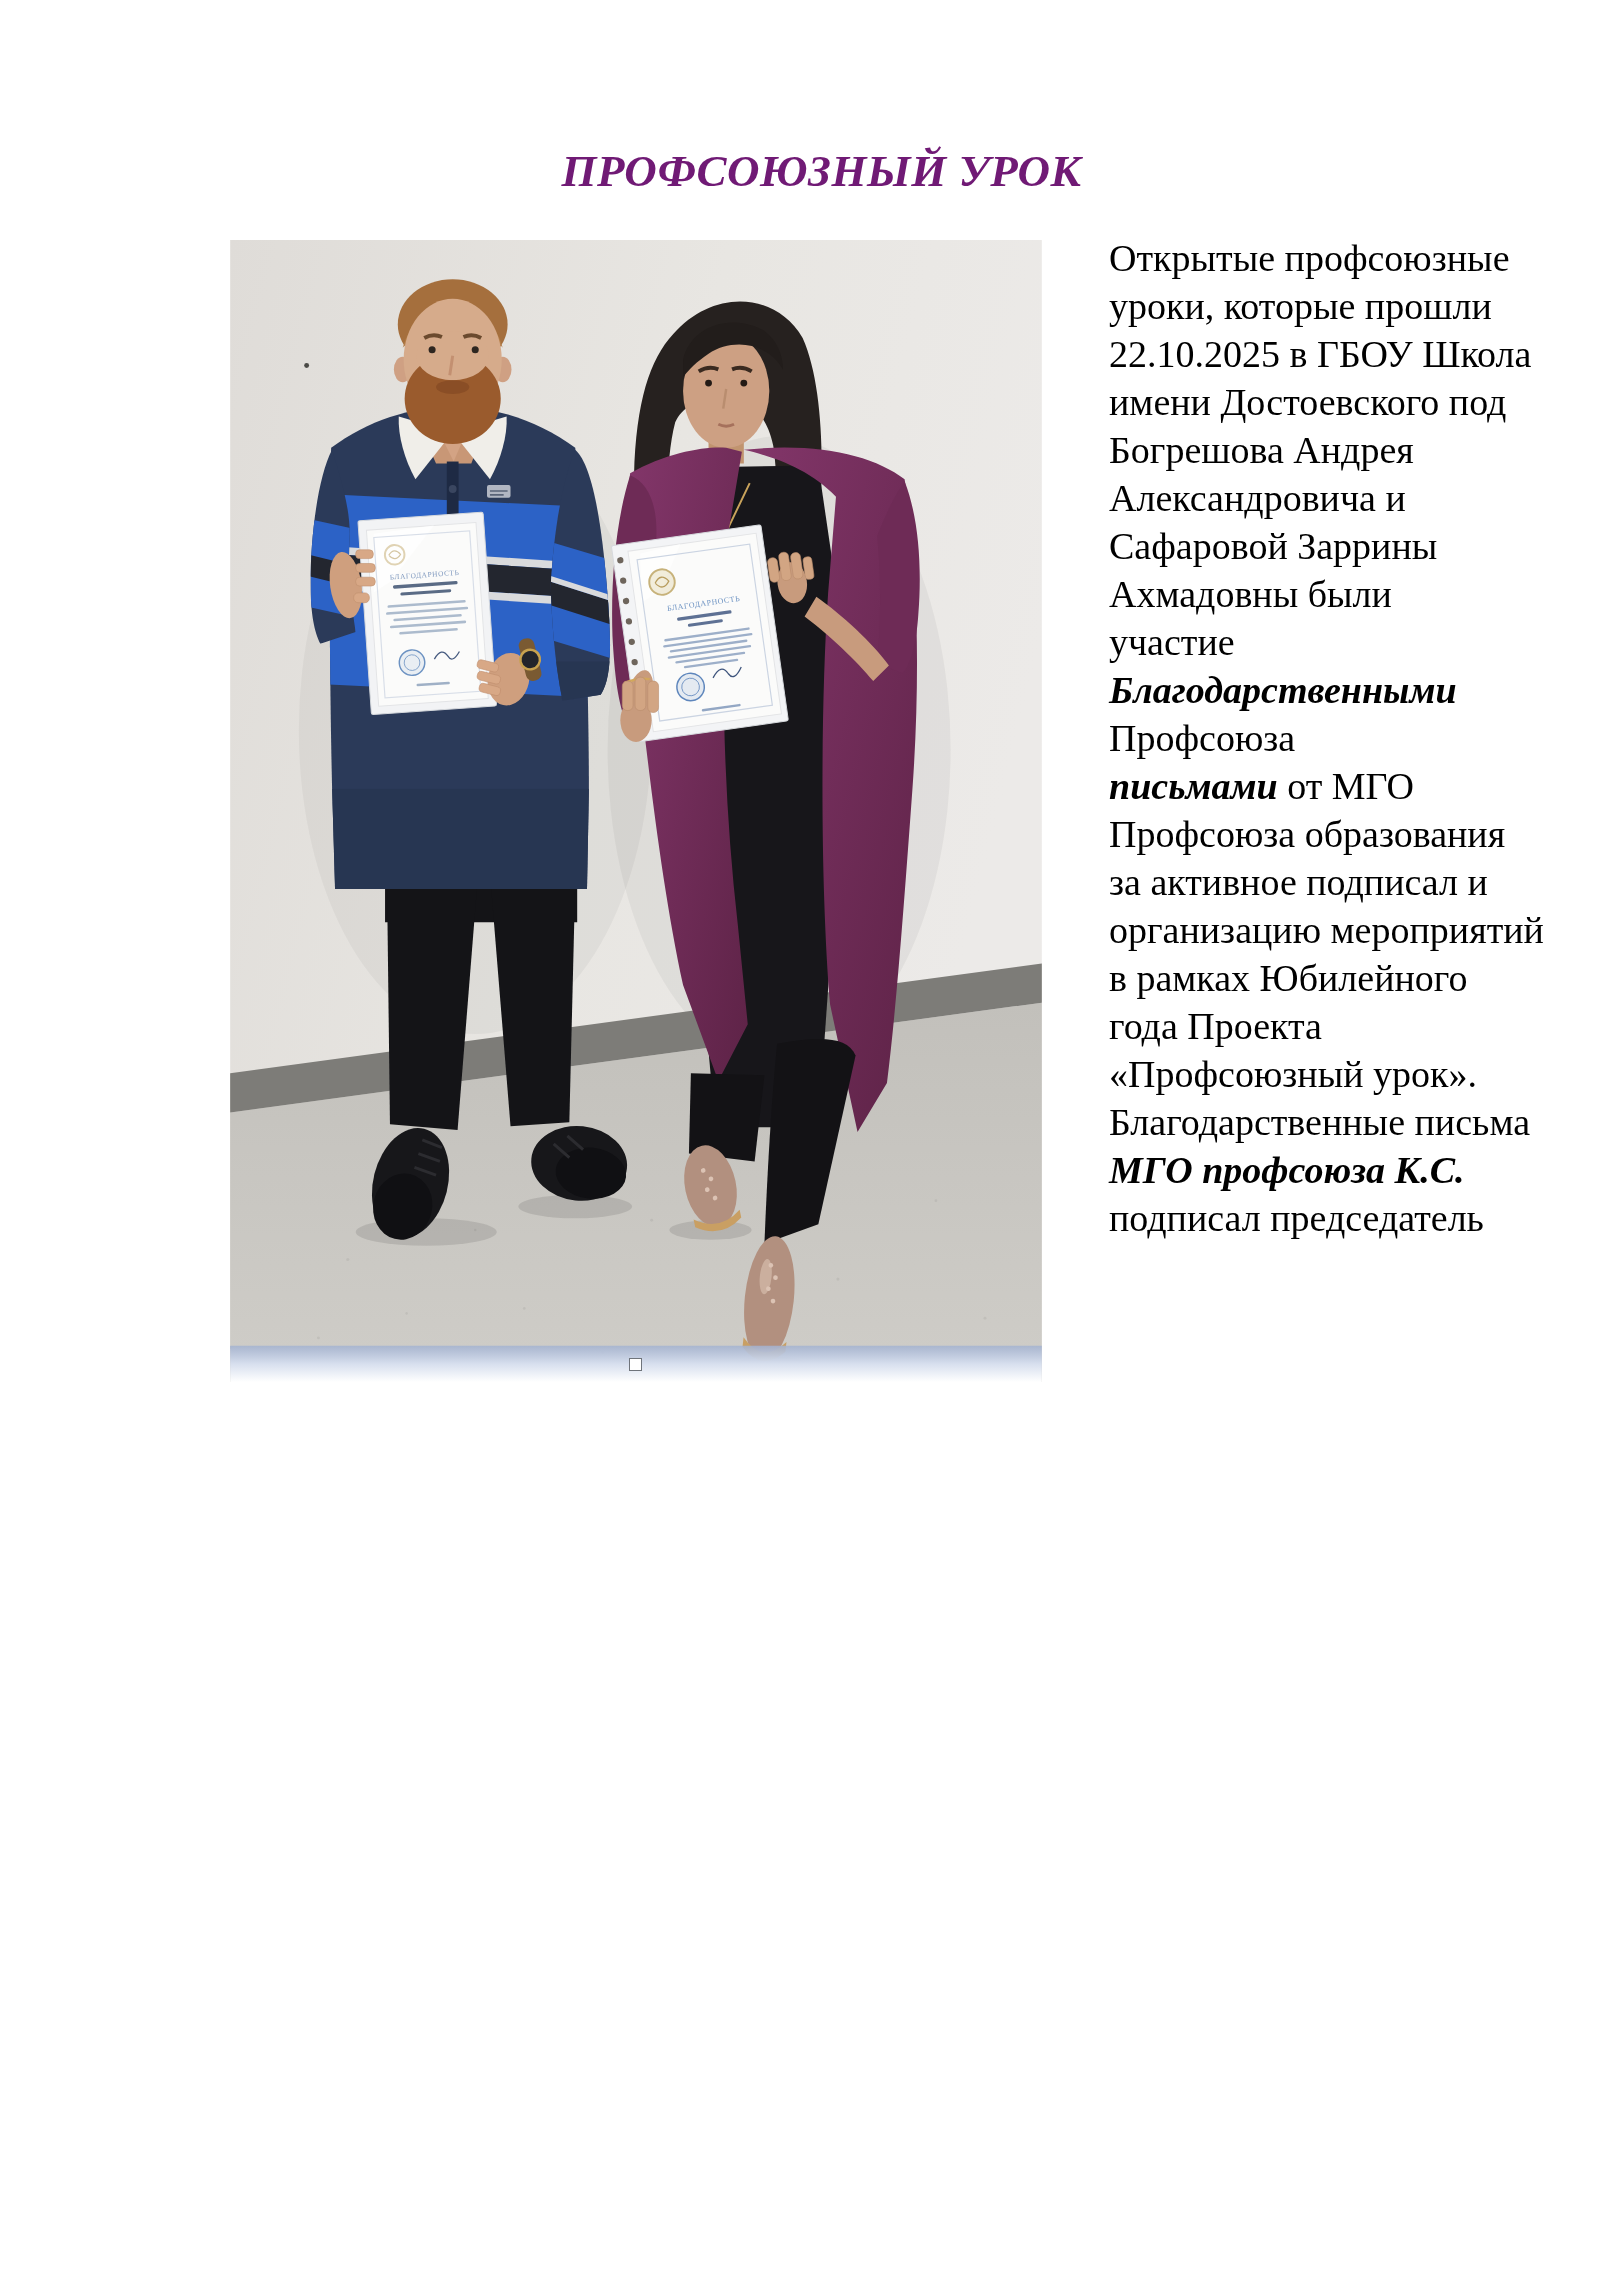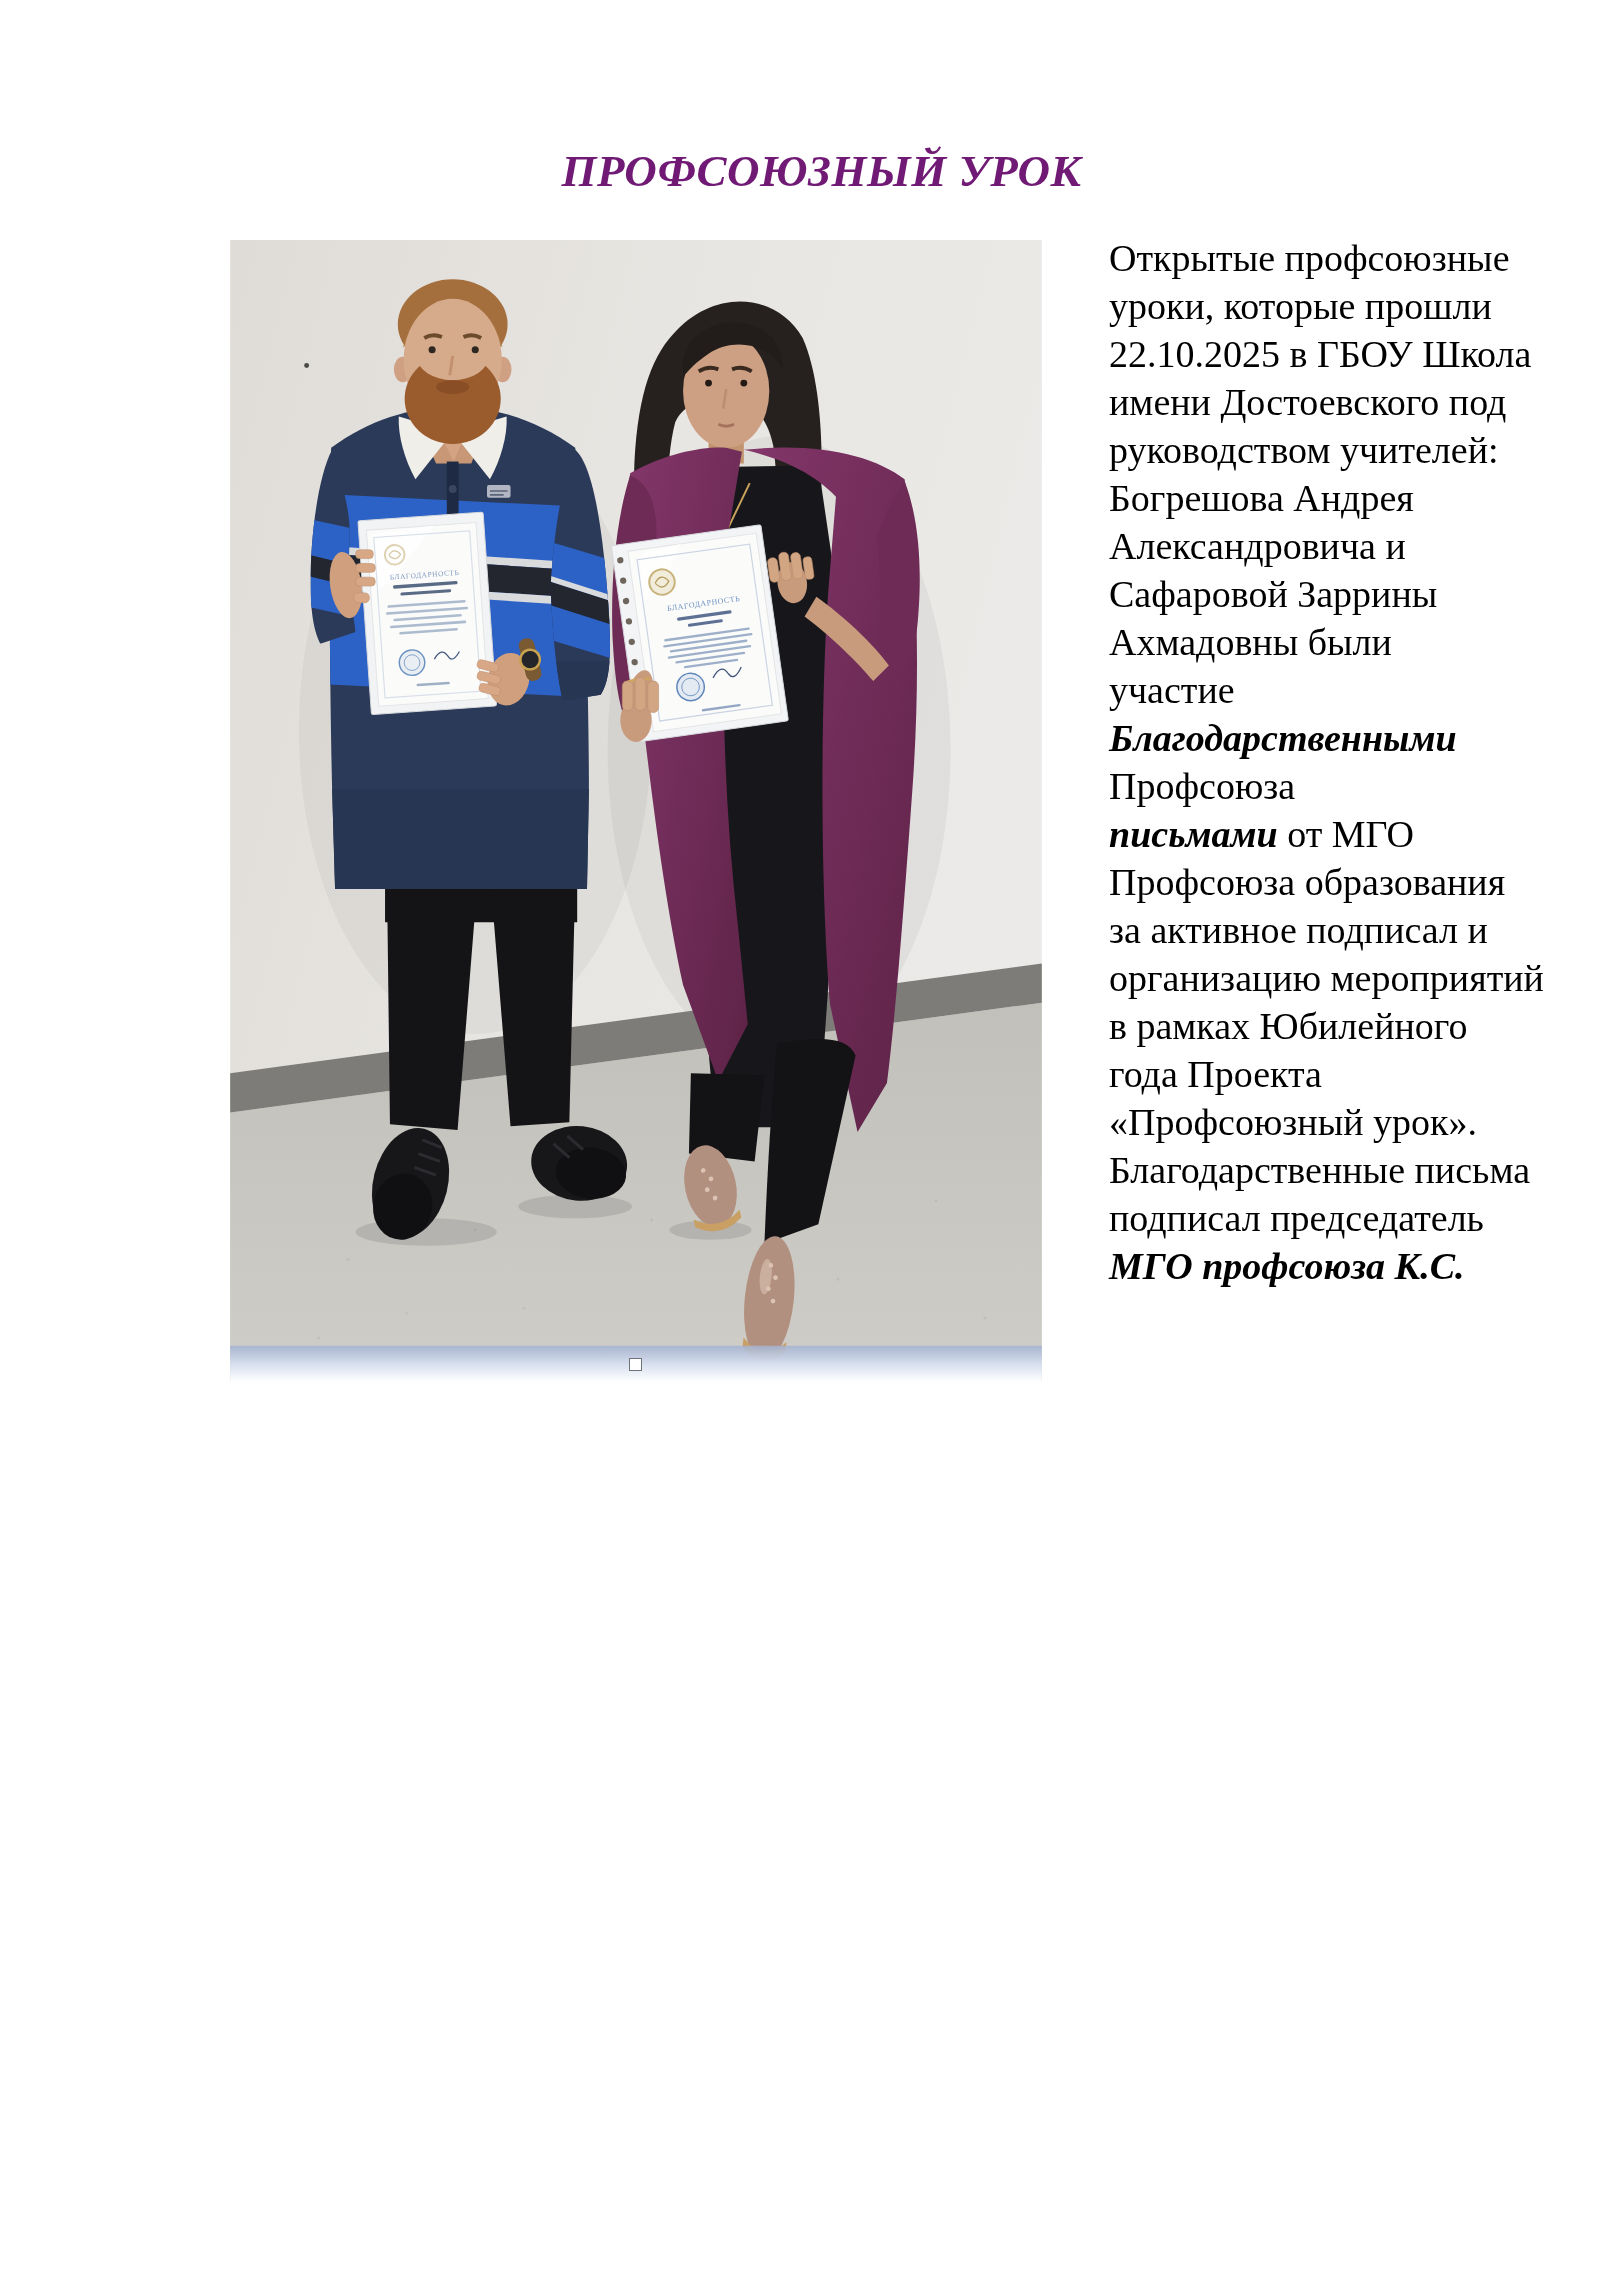--- a/index.html
+++ b/index.html
@@ -309,34 +309,33 @@
   </svg>
   </div>
 
   <div class="resize-handle"></div>
 
   <div class="text-col">
       <div class="line"><span>Открытые профсоюзные</span></div>
       <div class="line"><span>уроки, которые прошли</span></div>
       <div class="line"><span>22.10.2025 в ГБОУ Школа</span></div>
       <div class="line"><span>имени Достоевского под</span></div>
-      <div class="line"><span>руководством учителей:</span></div>
       <div class="line"><span>Богрешова Андрея</span></div>
       <div class="line"><span>Александровича и</span></div>
       <div class="line"><span>Сафаровой Заррины</span></div>
       <div class="line"><span>Ахмадовны были</span></div>
       <div class="line"><span>участие</span></div>
       <div class="line"><b>Благодарственными</b></div>
       <div class="line"><span>Профсоюза</span></div>
       <div class="line"><b>письмами</b><span> от МГО</span></div>
       <div class="line"><span>Профсоюза образования</span></div>
       <div class="line"><span>за активное подписал и</span></div>
       <div class="line"><span>организацию мероприятий</span></div>
       <div class="line"><span>в рамках Юбилейного</span></div>
       <div class="line"><span>года Проекта</span></div>
       <div class="line"><span>«Профсоюзный урок».</span></div>
       <div class="line"><span>Благодарственные письма</span></div>
+      <div class="line"><b>МГО профсоюза К.С.</b></div>
       <div class="line"><span>подписал председатель</span></div>
-      <div class="line"><b>МГО профсоюза К.С.</b></div>
     </div>
 
 </div>
 
 
 </body></html>

